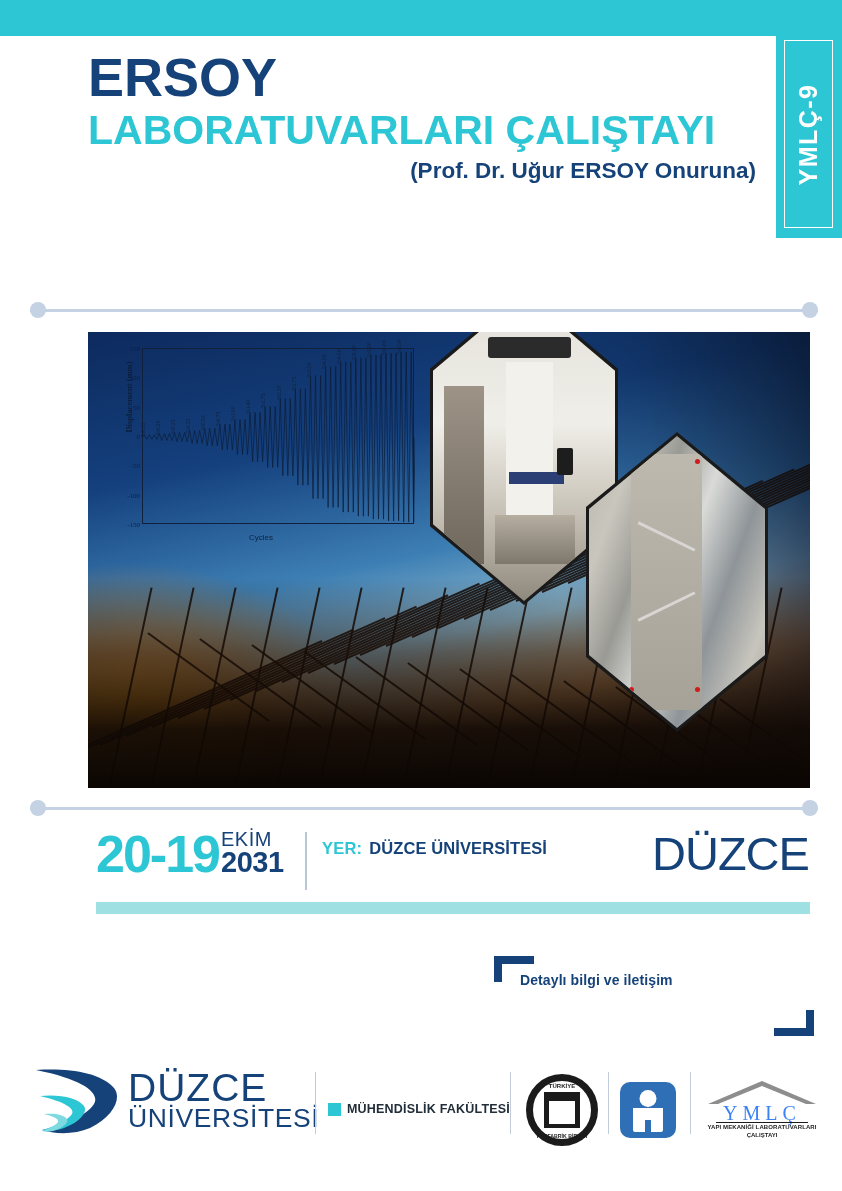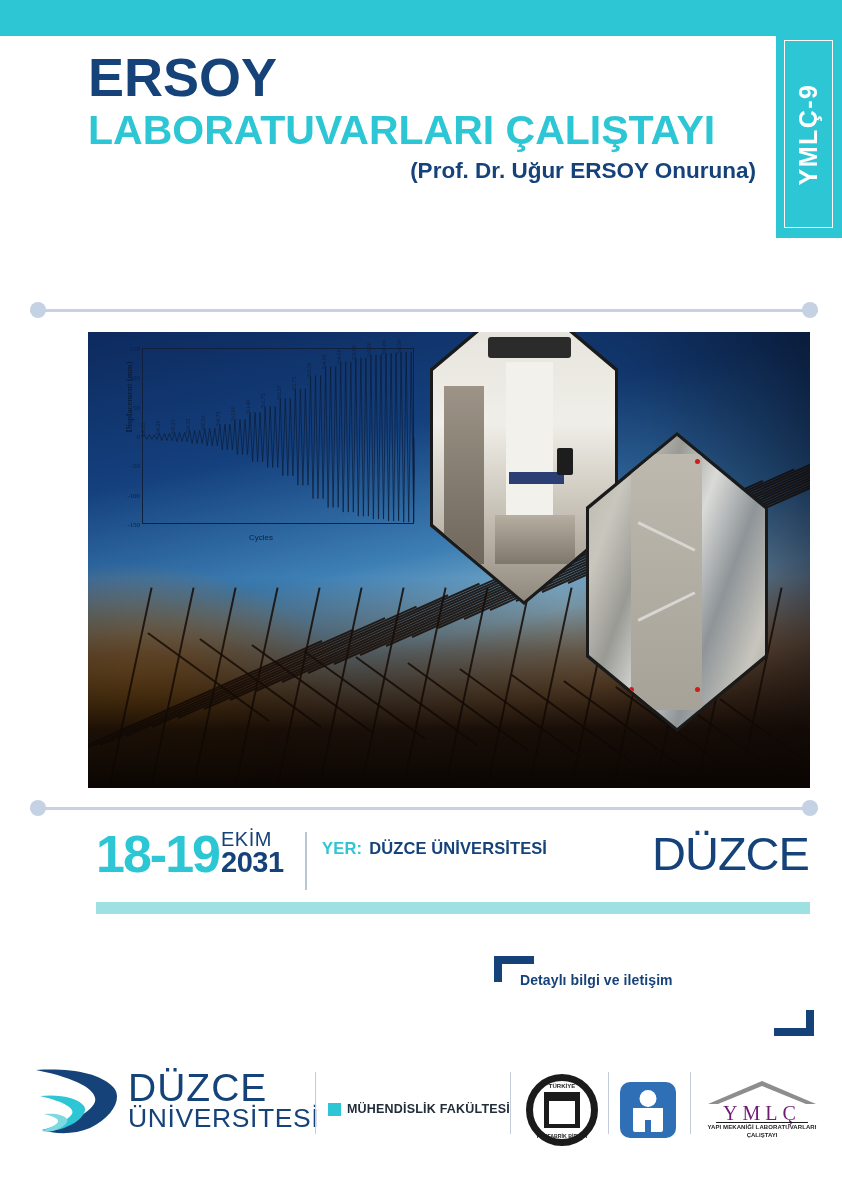--- a/index.html
+++ b/index.html
@@ -216,21 +216,21 @@
   #fsep-3 { left: 608px; }
   #fsep-4 { left: 690px; }
   .logo-fac { position: absolute; left: 328px; top: 44px; display: flex; align-items: center; }
   .fac-sq { width: 13px; height: 13px; background: #2dc6d4; margin-right: 6px; }
   .fac-text { color: #222d3a; font-size: 12.5px; font-weight: bold; letter-spacing: 0.2px; }
   .logo-tpb { position: absolute; left: 526px; top: 16px; width: 72px; height: 72px; }
   .logo-ins { position: absolute; left: 620px; top: 24px; width: 56px; height: 56px; }
   .logo-ymlc { position: absolute; left: 706px; top: 22px; width: 112px; height: 62px; }
   .ymlc-txt {
     position: absolute; left: 0; top: 22px; width: 112px; text-align: center;
-    color: #701a75; font-size: 20px; letter-spacing: 5px;
+    color: #3b82f6; font-size: 20px; letter-spacing: 5px;
     font-family: "Liberation Serif", serif;
   }
   .ymlc-sub1 {
     position: absolute; left: 0; top: 44px; width: 112px; text-align: center;
     color: #1b1b1b; font-size: 6px; font-weight: bold; letter-spacing: 0.1px;
   }
   .ymlc-sub2 {
     position: absolute; left: 0; top: 52px; width: 112px; text-align: center;
     color: #1b1b1b; font-size: 6px; font-weight: bold;
   }
@@ -411,21 +411,21 @@
 </div>
 
 <div class="divider" id="divider-bottom">
   <div class="bar"></div>
   <div class="dot left"></div>
   <div class="dot right"></div>
 </div>
 
 <div class="info-row">
   <div class="date-block">
-    <span class="date-days">18-19</span>
+    <span class="date-days">20-19</span>
     <span class="date-my">
       <div class="date-month">EKİM</div>
       <div class="date-year">2031</div>
     </span>
   </div>
   <div class="vsep"></div>
   <div class="venue">
     <span class="venue-label">YER:</span>
     <span class="venue-lines">
       <div>DÜZCE ÜNİVERSİTESİ</div>

